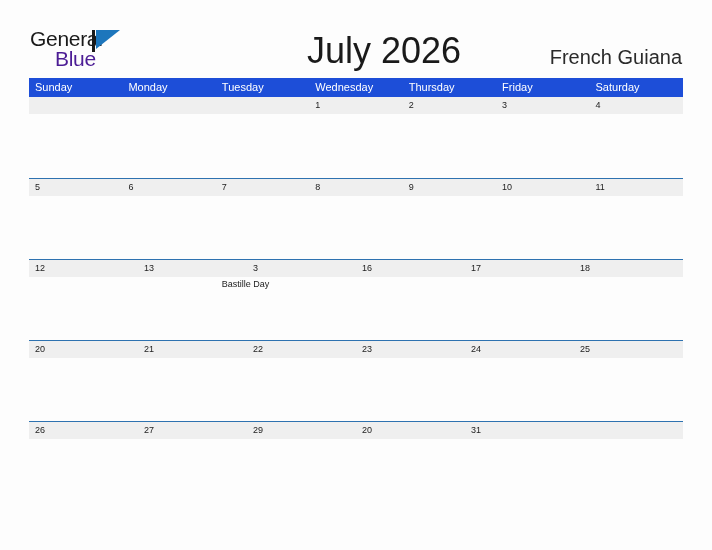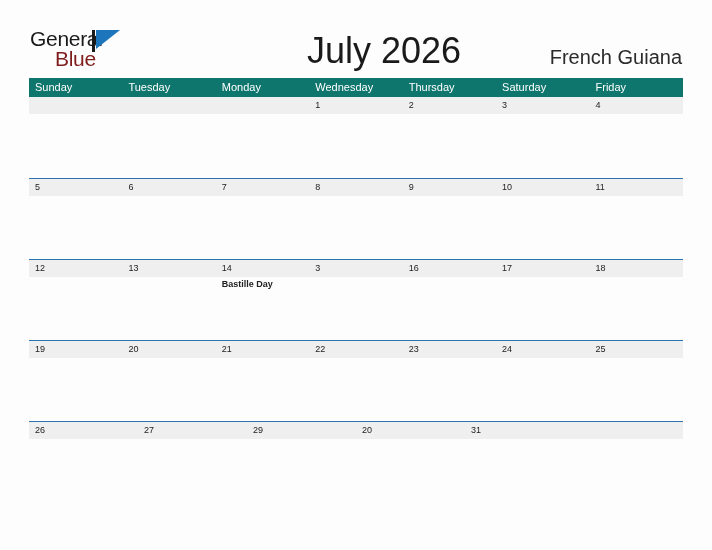--- a/index.html
+++ b/index.html
@@ -49,21 +49,21 @@
     top: 2px;
     width: 30px;
     height: 22px;
   }
   .logo-blue {
     position: absolute;
     left: 25px;
     top: 20px;
     font-size: 21px;
     letter-spacing: -0.3px;
-    color: #7f1d1d;
+    color: #4c1d95;
     line-height: 22px;
   }
 
   
   .month-title {
     position: absolute;
     left: 0;
     top: 30px;
     width: 712px;
     text-align: center;
@@ -89,21 +89,21 @@
     position: absolute;
     left: 29px;
     top: 78px;
     width: 654px;
   }
 
   .weekday-row {
     display: flex;
     width: 654px;
     height: 19px;
-    background: #0f766e;
+    background: #1d4ed8;
   }
   .weekday-cell {
     flex: 1 1 0;
     color: #ffffff;
     font-size: 11px;
     line-height: 19px;
     padding-left: 6px;
     box-sizing: border-box;
     white-space: nowrap;
     overflow: hidden;
@@ -144,21 +144,20 @@
     font-size: 9px;
     color: #222222;
     padding-left: 6px;
     padding-top: 1px;
     box-sizing: border-box;
     line-height: 12px;
   }
   .event-text {
     display: block;
     white-space: nowrap;
-    font-weight: bold;
   }
 </style>
 </head>
 <body>
 
 <div class="topbar">
 
   <div class="logo">
     <span class="logo-general">General</span>
     <span class="logo-flag">
@@ -171,26 +170,26 @@
   </div>
 
   <div class="month-title">July 2026</div>
 
   <div class="region">French Guiana</div>
 </div>
 
 <div class="calendar">
   <div class="weekday-row" id="weekday-row">
       <div class="weekday-cell">Sunday</div>
+      <div class="weekday-cell">Monday</div>
       <div class="weekday-cell">Tuesday</div>
-      <div class="weekday-cell">Monday</div>
       <div class="weekday-cell">Wednesday</div>
       <div class="weekday-cell">Thursday</div>
+      <div class="weekday-cell">Friday</div>
       <div class="weekday-cell">Saturday</div>
-      <div class="weekday-cell">Friday</div>
     </div>
   <div id="weeks-container">
       <div class="week-row first">
         <div class="band">
           <div class="day-num"></div>
           <div class="day-num"></div>
           <div class="day-num"></div>
           <div class="day-num">1</div>
           <div class="day-num">2</div>
           <div class="day-num">3</div>
@@ -223,41 +222,39 @@
           <div class="day-events"></div>
           <div class="day-events"></div>
           <div class="day-events"></div>
           <div class="day-events"></div>
         </div>
       </div>
       <div class="week-row">
         <div class="band">
           <div class="day-num">12</div>
           <div class="day-num">13</div>
-          <div class="day-num">14</div>
           <div class="day-num">3</div>
           <div class="day-num">16</div>
           <div class="day-num">17</div>
           <div class="day-num">18</div>
         </div>
         <div class="body">
           <div class="day-events"></div>
           <div class="day-events"></div>
           <div class="day-events">
             <span class="event-text">Bastille Day</span>
           </div>
           <div class="day-events"></div>
           <div class="day-events"></div>
           <div class="day-events"></div>
           <div class="day-events"></div>
         </div>
       </div>
       <div class="week-row">
         <div class="band">
-          <div class="day-num">19</div>
           <div class="day-num">20</div>
           <div class="day-num">21</div>
           <div class="day-num">22</div>
           <div class="day-num">23</div>
           <div class="day-num">24</div>
           <div class="day-num">25</div>
         </div>
         <div class="body">
           <div class="day-events"></div>
           <div class="day-events"></div>

